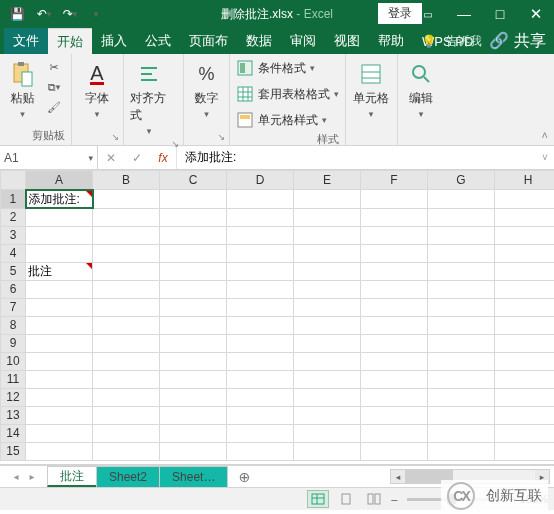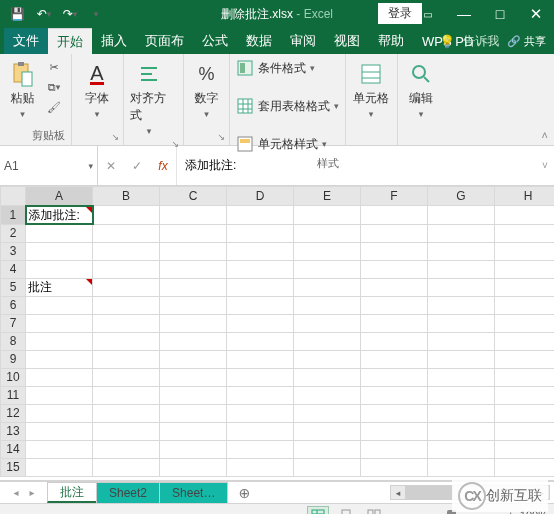--- a/index.html
+++ b/index.html
@@ -68,21 +68,21 @@
   .rtab.active {
     background: #f1f1f1; color: #0f6b3b;
     border-top: 1px solid #d4d4d4;
   }
   .tabright {
     position: absolute; right: 8px; top: 0; height: 26px;
     display:flex; align-items:center; gap: 8px; color:#fff;
   }
   .bulb { font-size: 13px; opacity: .85; }
   .tellme { font-size: 12px; color: #cfe8d9; }
-  .share { font-size: 11px; }
+  .share { font-size: 16px; }
   
   .ribbon {
     height: 92px;
     background: #f1f1f1;
     border-bottom: 1px solid #d4d4d4;
     display: flex;
     position: relative;
   }
   .rgroup {
     border-right: 1px solid #d9d9d9;
@@ -114,21 +114,21 @@
     border: 1px solid transparent; font-size:11px; color:#555;
   }
   .dd { display:flex; align-items:center; font-size:9px; color:#666; }
   .menuLine { display:flex; align-items:center; gap:4px; font-size:12px; color:#333; height: 20px; }
   .menuLine .ic { width:18px; height:18px; display:flex;align-items:center;justify-content:center; }
   .ribcollapse {
     position:absolute; right:6px; bottom:4px; font-size:11px; color:#888;
   }
   
   .fbarrow {
-    height: 40px; background:#fff; border-bottom:1px solid #d4d4d4;
+    height: 24px; background:#fff; border-bottom:1px solid #d4d4d4;
     display:flex; align-items:stretch;
   }
   .namebox {
     width: 98px; border-right:1px solid #d4d4d4; display:flex;align-items:center;
     padding: 0 4px; justify-content:space-between; font-size:12px; color:#555;
   }
   .fbtns { display:flex; align-items:center; border-right:1px solid #e4e4e4; }
   .fbtns .fb {
     width: 26px; display:flex;align-items:center;justify-content:center; color:#999; font-size:12px;
   }
@@ -198,21 +198,21 @@
     display:flex; align-items:center; justify-content:flex-end;
     padding: 0 6px; gap:6px; font-size:11px; color:#555;
   }
   .viewbtn { width:22px; height:18px; display:flex;align-items:center;justify-content:center; border:1px solid transparent; }
   .viewbtn.sel { background:#dcece3; border:1px solid #9cc6ae; }
   .zslider { width: 90px; height:3px; background:#c7c7c7; position:relative; margin:0 4px; }
   .zslider .zthumb { position:absolute; left:40px; top:-4px; width:9px; height:11px; background:#888; border-radius:2px; }
   
   .watermark {
     position:absolute; right:6px; bottom:2px;
-    display:flex; align-items:center; gap:0;
+    display:flex; align-items:center; gap:11px;
     font-size:14px; color:#666; background:rgba(255,255,255,.85); padding:2px 6px;
     pointer-events:none;
   }
   .watermark .wx {
     width:28px;height:28px;border:2px solid #bbb;border-radius:50%;
     display:flex;align-items:center;justify-content:center;
     font-weight:bold; color:#999; font-size:14px; letter-spacing:-2px;
   }
 </style>
 </head>
@@ -236,22 +236,22 @@
     <div class="wb">—</div>
     <div class="wb">□</div>
     <div class="wb close">✕</div>
   </div>
 </div>
 
 <div class="tabsrow">
   <div class="rtab file">文件</div>
   <div class="rtab active">开始</div>
   <div class="rtab">插入</div>
+  <div class="rtab">公式</div>
   <div class="rtab">页面布</div>
-  <div class="rtab">公式</div>
   <div class="rtab">数据</div>
   <div class="rtab">审阅</div>
   <div class="rtab">视图</div>
   <div class="rtab">帮助</div>
   <div class="rtab">WPS PD</div>
   <div class="tabright">
     <span class="bulb">💡</span>
     <span class="tellme">告诉我</span>
     <span class="share">🔗 <span>共享</span></span>
   </div>
@@ -320,21 +320,21 @@
             <span style="font-size:18px;color:#444">%</span>
           </div>
         <span>数字</span>
         <span class="dd">▾</span>
       </div>
     </div>
     <div class="glabel">&nbsp;<span class="launcher">↘</span></div>
   </div>
 
   <div class="rgroup" style="width:116px">
-    <div class="gtop" style="flex-direction:column;gap:18px;align-items:stretch;">
+    <div class="gtop" style="flex-direction:column;gap:6px;align-items:stretch;">
       <div class="menuLine">
         <div class="ic">
             <svg width="16" height="16">
               <rect x="1" y="1" width="14" height="14" fill="#e7f3ea" stroke="#4a8"></rect>
               <rect x="3" y="3" width="5" height="10" fill="#7ab88f"></rect>
             </svg>
           </div>
         <span>条件格式</span>
           <span class="dd">▾</span>
       </div>

